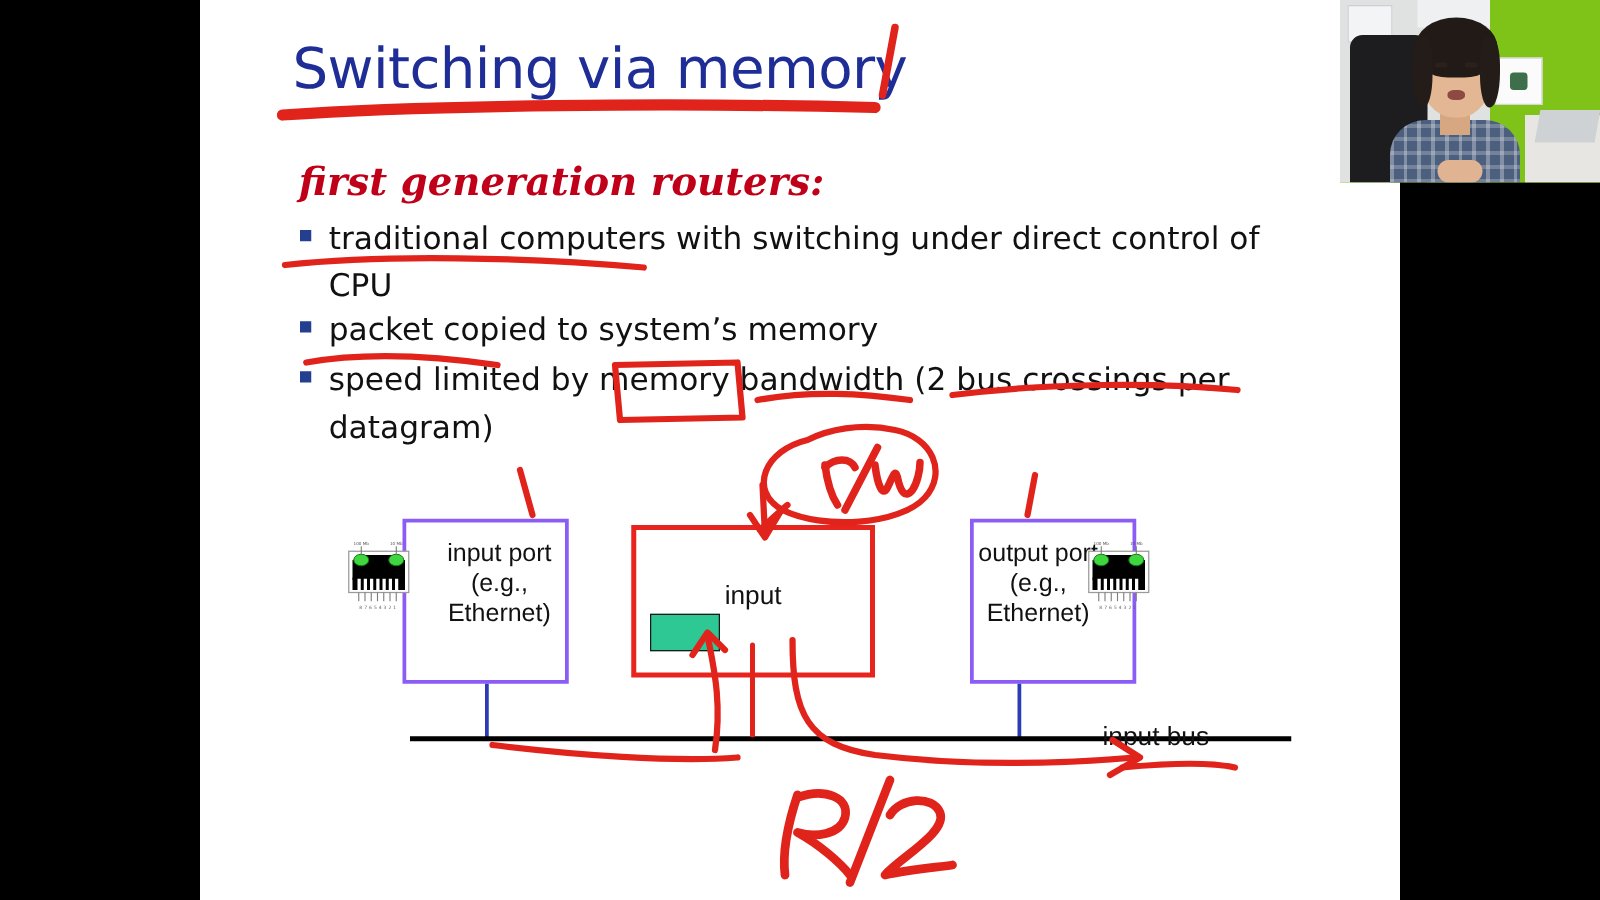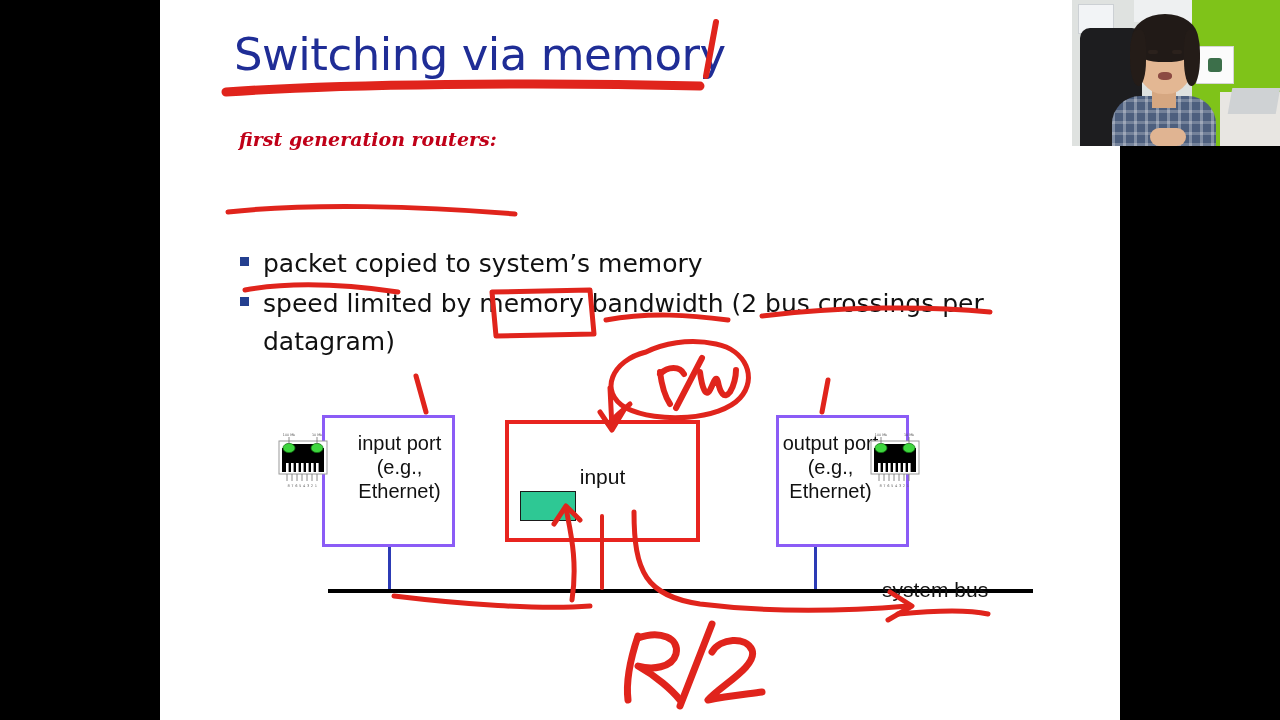--- a/index.html
+++ b/index.html
@@ -43,21 +43,21 @@
     white-space: nowrap;
   }
 
   
   #subhead {
     position: absolute;
     left: 79px;
     top: 128px;
     font-family: "DejaVu Serif", serif;
     font-style: italic;
-    font-size: 19px;
+    font-size: 31px;
     font-weight: 700;
     color: #c00018;
     white-space: nowrap;
   }
 
   
   .bullet-row {
     position: absolute;
     left: 80px;
     width: 800px;
@@ -230,20 +230,24 @@
 <body>
 
 <div id="stage">
 
   <div id="slide">
 
     <div id="title">Switching via memory</div>
 
     <div id="subhead">first generation routers:</div>
 
+    <div class="bullet-row" id="b1">
+      <span class="bullet-sq"></span>
+      <span class="bullet-txt">traditional computers with switching under direct control of CPU</span>
+    </div>
 
     <div class="bullet-row" id="b2">
       <span class="bullet-sq"></span>
       <span class="bullet-txt">packet copied to system’s memory</span>
     </div>
 
     <div class="bullet-row" id="b3">
       <span class="bullet-sq"></span>
       <span class="bullet-txt">speed limited by memory bandwidth (2 bus crossings per datagram)</span>
     </div>
@@ -319,21 +323,21 @@
       <line x1="39" y1="12" x2="39" y2="5" stroke="#707070" stroke-width="0.8"></line>
       <text x="11" y="4" font-size="3.3" fill="#555" text-anchor="middle" font-family="DejaVu Sans, sans-serif">100 Mb</text>
       <text x="39" y="4" font-size="3.3" fill="#555" text-anchor="middle" font-family="DejaVu Sans, sans-serif">10 Mb</text>
       <text x="25" y="55" font-size="3.6" fill="#666" text-anchor="middle" letter-spacing="1.6" font-family="DejaVu Sans, sans-serif">87654321</text>
     </svg>
 
     <div class="conn-line" id="conn-in"></div>
     <div class="conn-line" id="conn-out"></div>
 
     <div id="system-bus-line"></div>
-    <div id="system-bus-label">system bus</div>
+    <div id="system-bus-label">input bus</div>
 
 
     <svg id="ink" viewBox="0 0 960 720">
       <g fill="none" stroke="#e0241c" stroke-linecap="round" stroke-linejoin="round">
 
         <path d="M66 92 C 180 84, 380 82, 540 86" stroke-width="9"></path>
 
         <path d="M556 22 L 546 76" stroke-width="6"></path>
 
         <path d="M68 212 C 150 203, 260 206, 355 214" stroke-width="5"></path>

